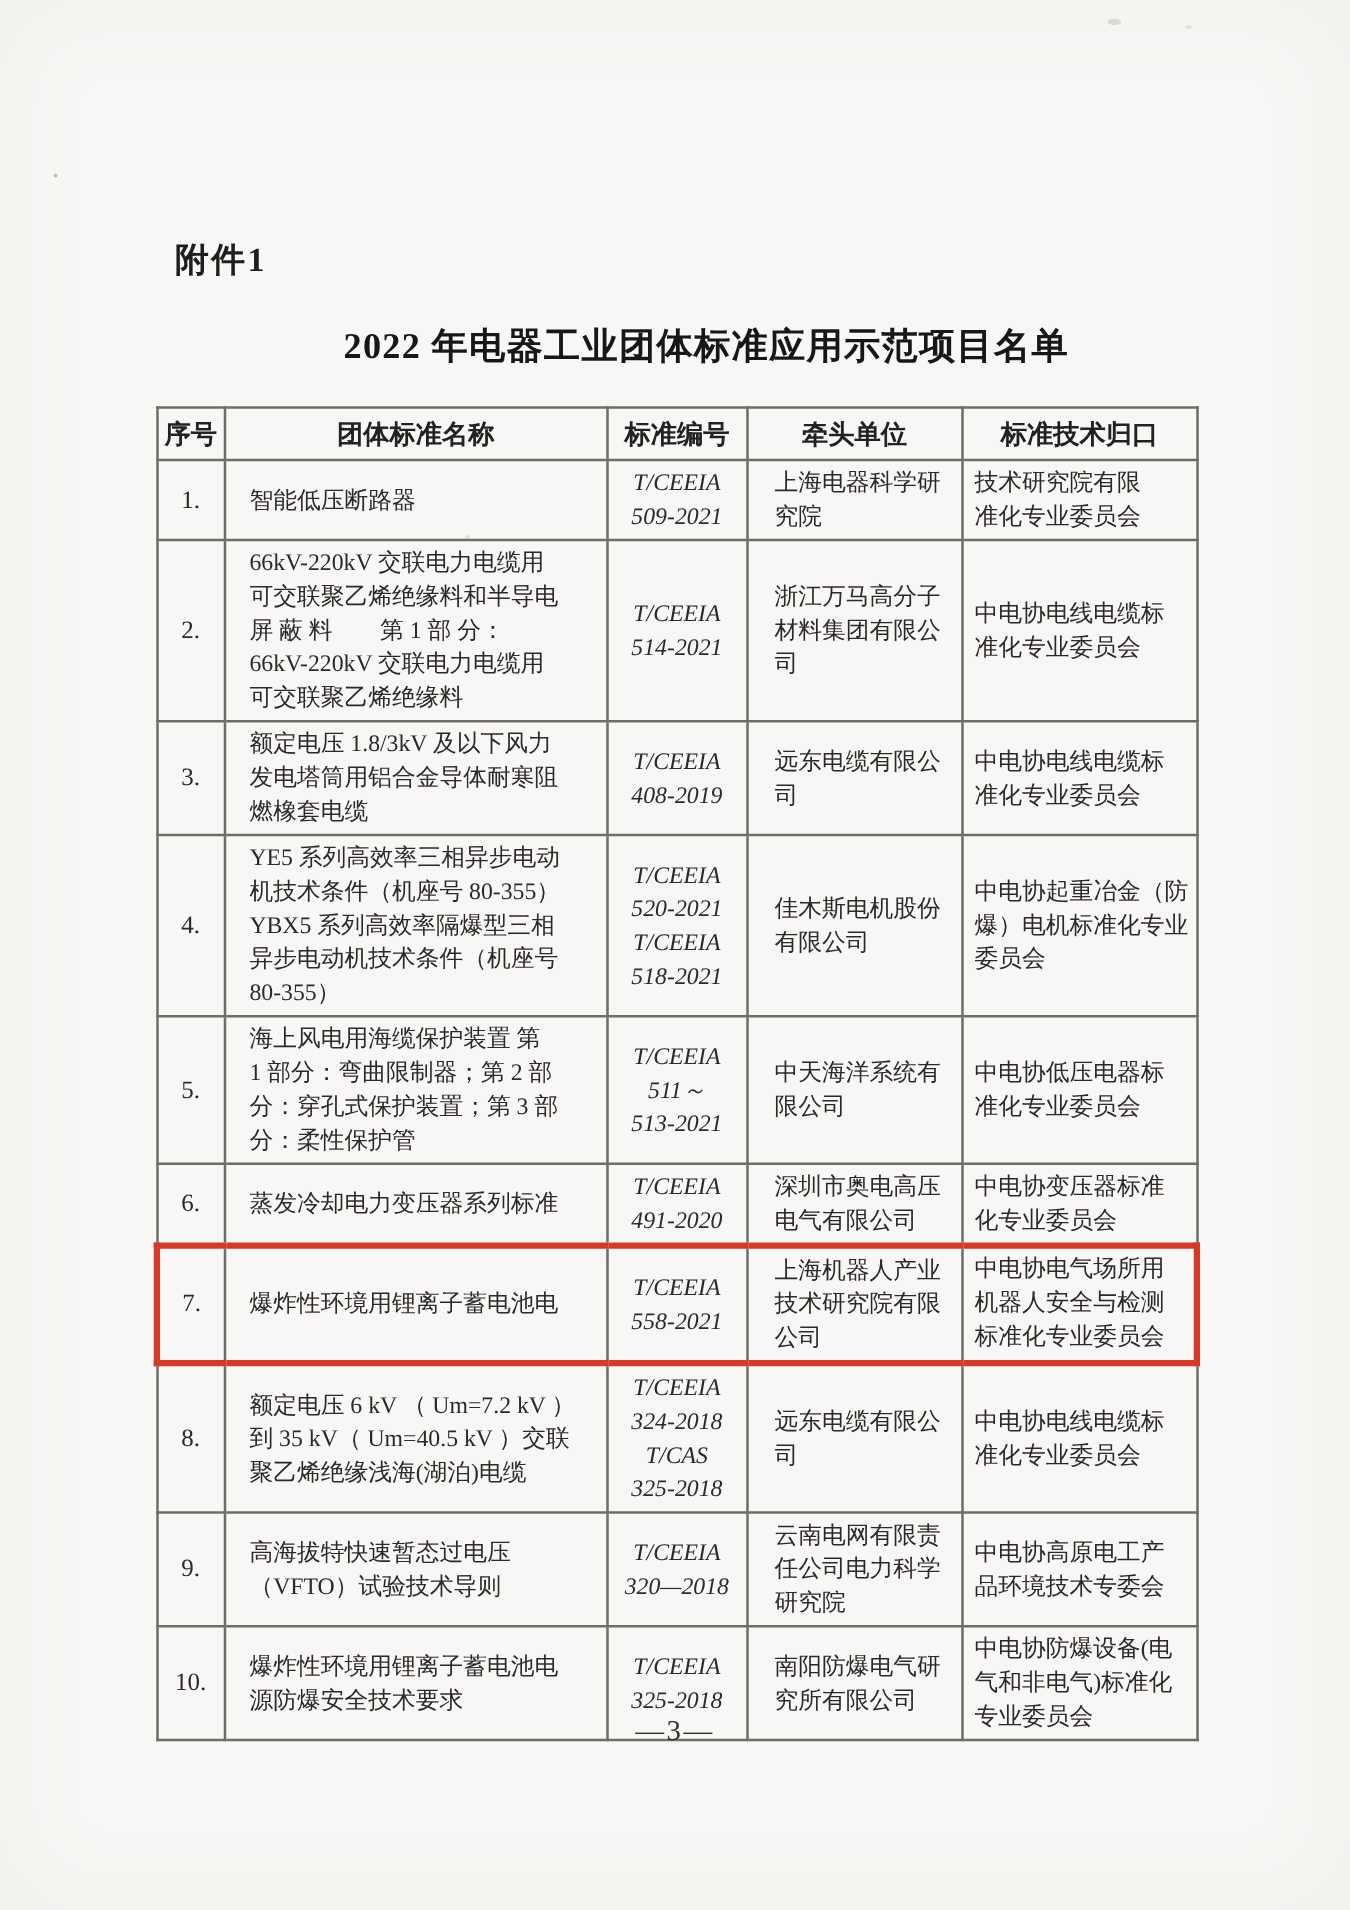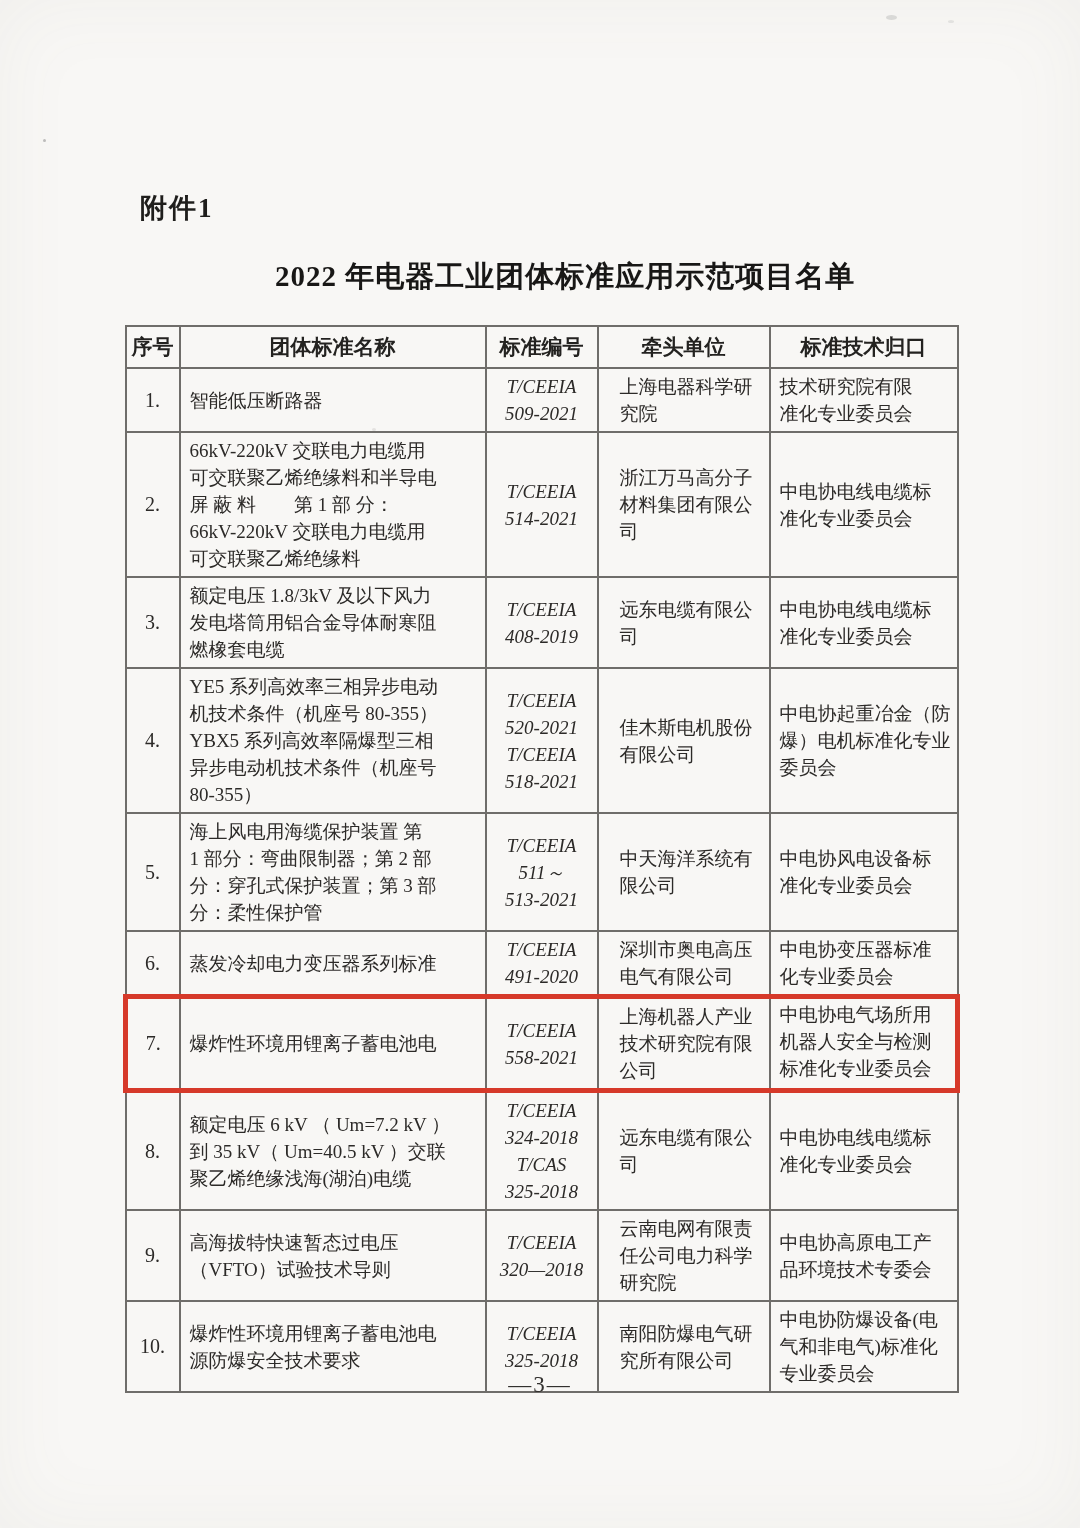--- a/index.html
+++ b/index.html
@@ -58,21 +58,21 @@
     font-size:21px;font-weight:bold;
     padding:6px 2px;
     text-align:center;
     color:#232220;
   }
   .std-table td{
     font-size:19px;line-height:27px;
     padding:4px 6px;
   }
   td.cell-no{text-align:center;font-size:20px;}
-  td.cell-name{text-align:left;padding-left:9px;}
+  td.cell-name{text-align:left;padding-left:19px;}
   td.cell-code{text-align:center;font-style:italic;}
   td.cell-lead{text-align:left;padding-left:21px;}
   td.cell-scope{text-align:left;padding-left:9px;}
 
   
   tr.hl td{border-top:5px solid #d6392a;border-bottom:5px solid #d6392a;}
   tr.hl td:first-child{border-left:5px solid #d6392a;}
   tr.hl td:last-child{border-right:5px solid #d6392a;font-family:Liberation Mono, monospace;}
 
   .page-number{
@@ -171,21 +171,21 @@
         <td class="cell-no">5.</td>
         <td class="cell-name">海上风电用海缆保护装置 第
 1 部分：弯曲限制器；第 2 部
 分：穿孔式保护装置；第 3 部
 分：柔性保护管</td>
         <td class="cell-code">T/CEEIA
 511～
 513-2021</td>
         <td class="cell-lead">中天海洋系统有
 限公司</td>
-        <td class="cell-scope">中电协风电设备标
+        <td class="cell-scope">中电协低压电器标
 准化专业委员会</td>
       </tr>
       <tr>
         <td class="cell-no">6.</td>
         <td class="cell-name">蒸发冷却电力变压器系列标准</td>
         <td class="cell-code">T/CEEIA
 491-2020</td>
         <td class="cell-lead">深圳市奥电高压
 电气有限公司</td>
         <td class="cell-scope">中电协变压器标准

